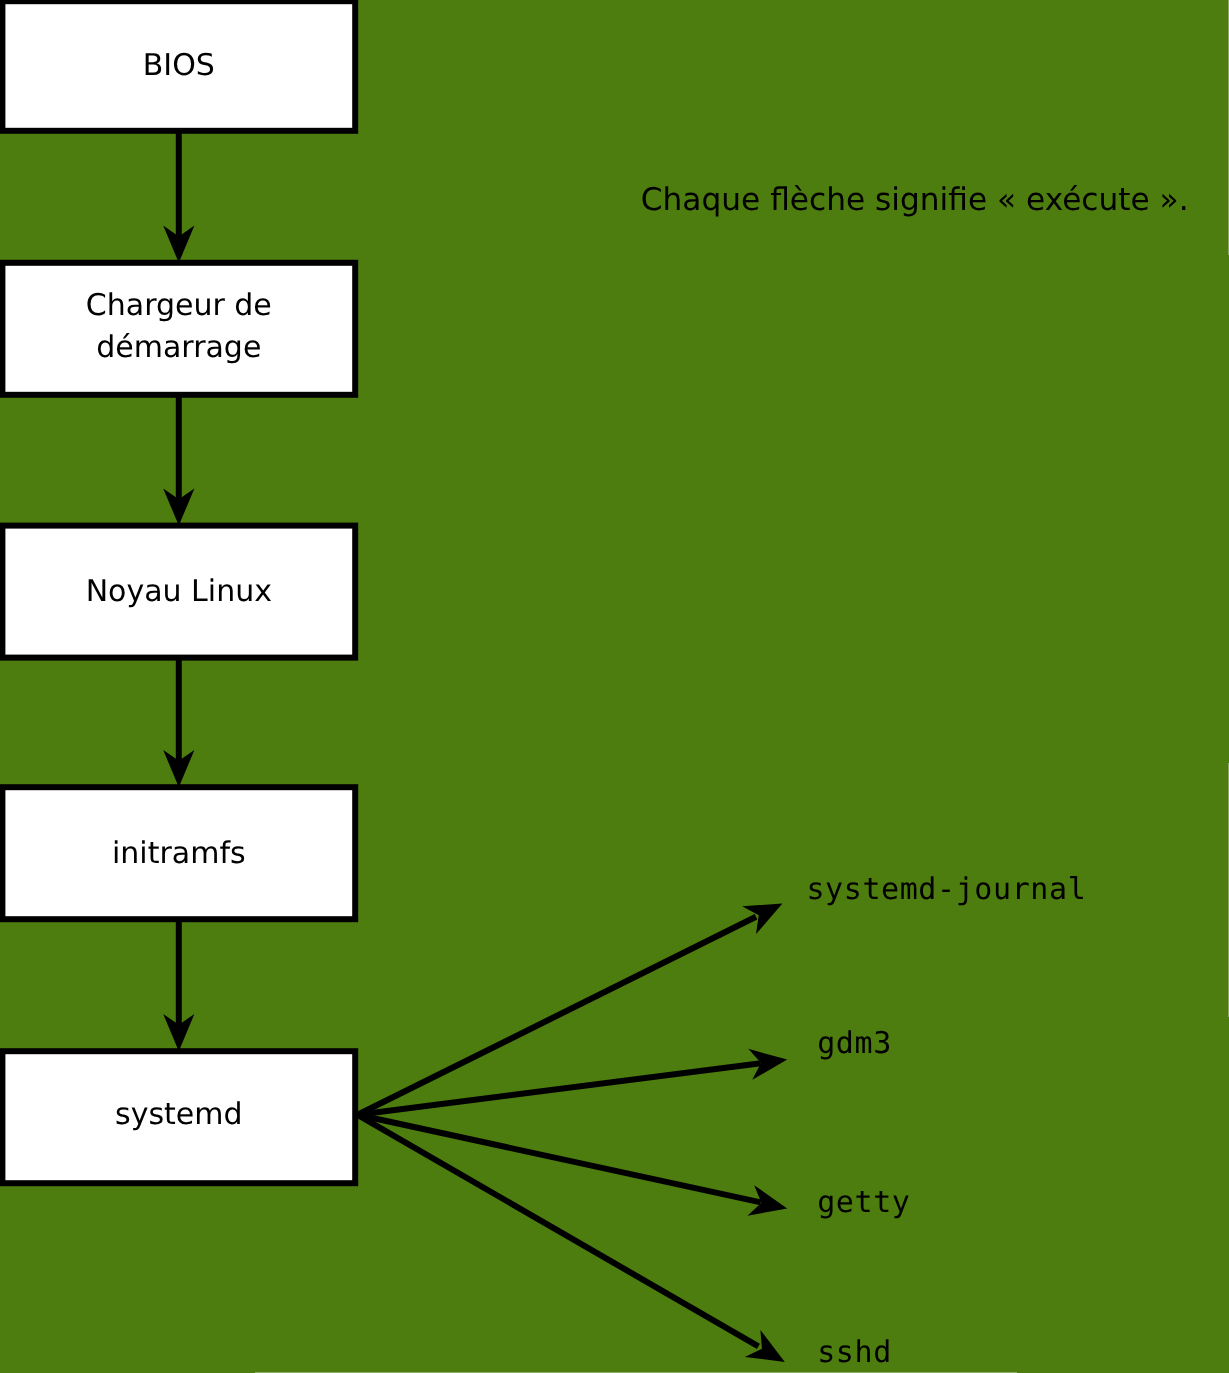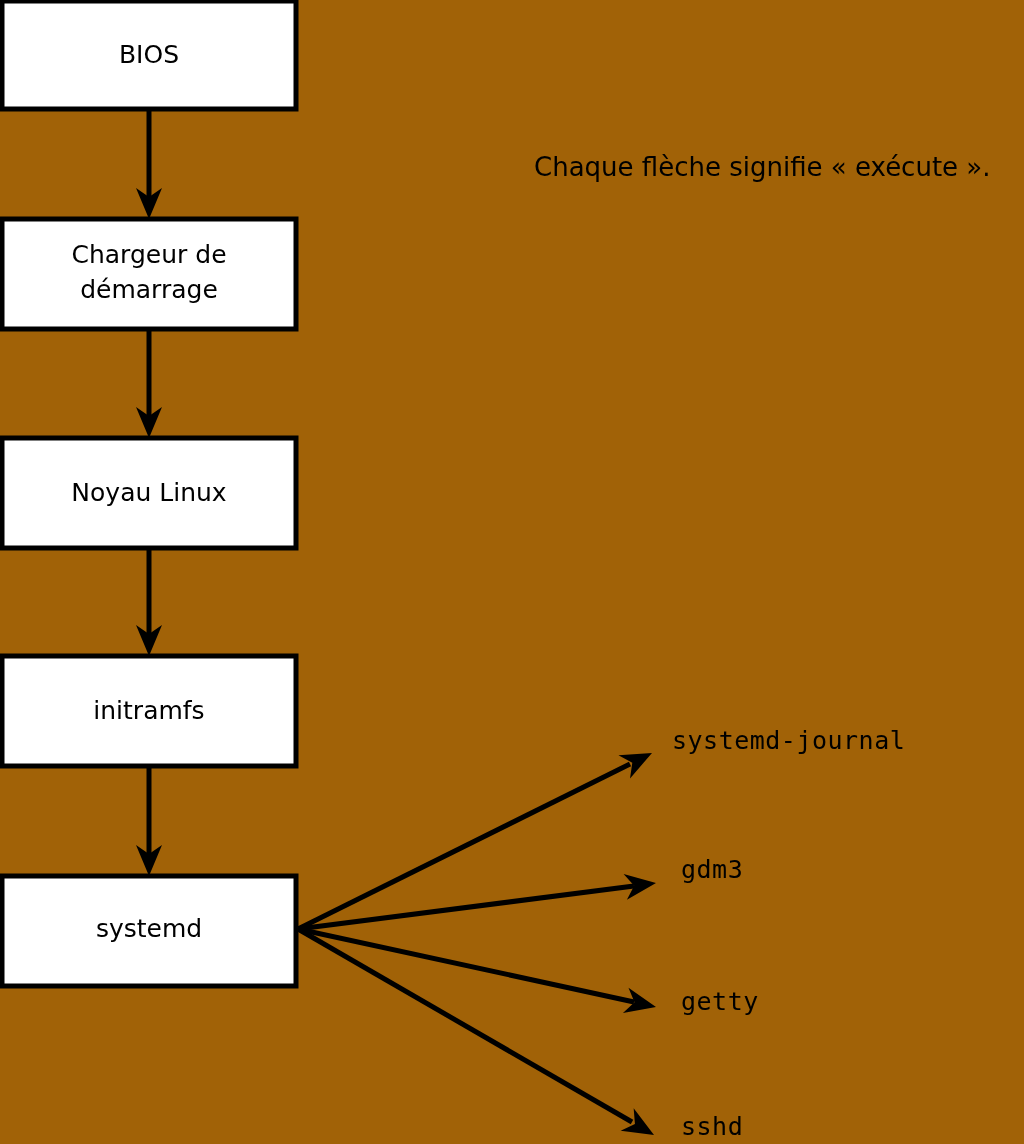--- a/index.html
+++ b/index.html
@@ -4,21 +4,21 @@
 <style>
   html, body {
     margin: 0;
     padding: 0;
     background: #ffffff;
   }
   #canvas {
     position: relative;
     width: 1024px;
     height: 1144px;
-    background: #a16207;
+    background: #4d7c0f;
     overflow: hidden;
     font-family: "DejaVu Sans", sans-serif;
   }
   #diagram-svg {
     position: absolute;
     left: 0;
     top: 0;
     width: 1024px;
     height: 1144px;
     display: block;

